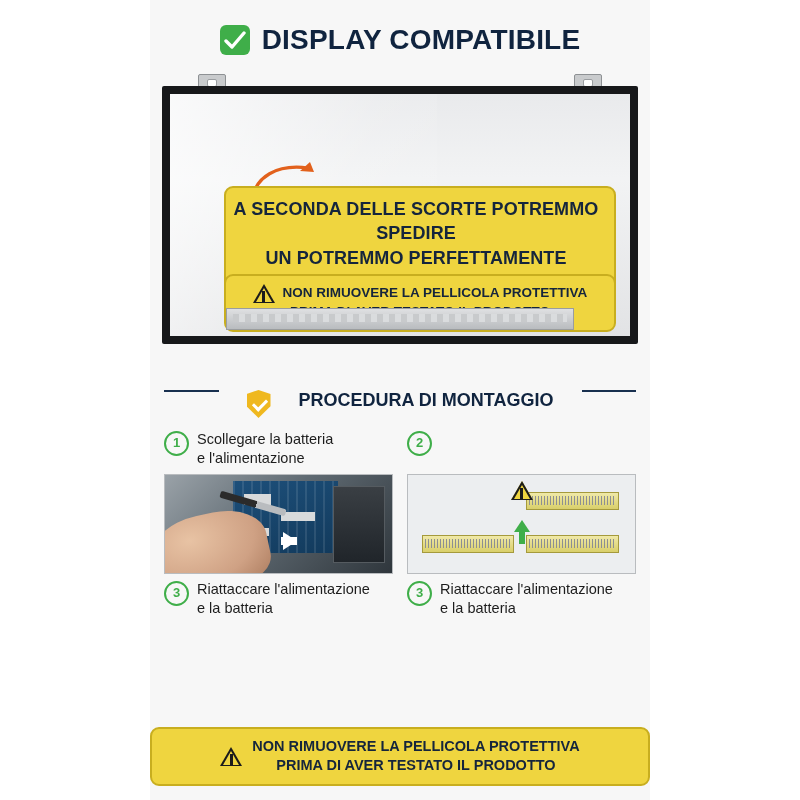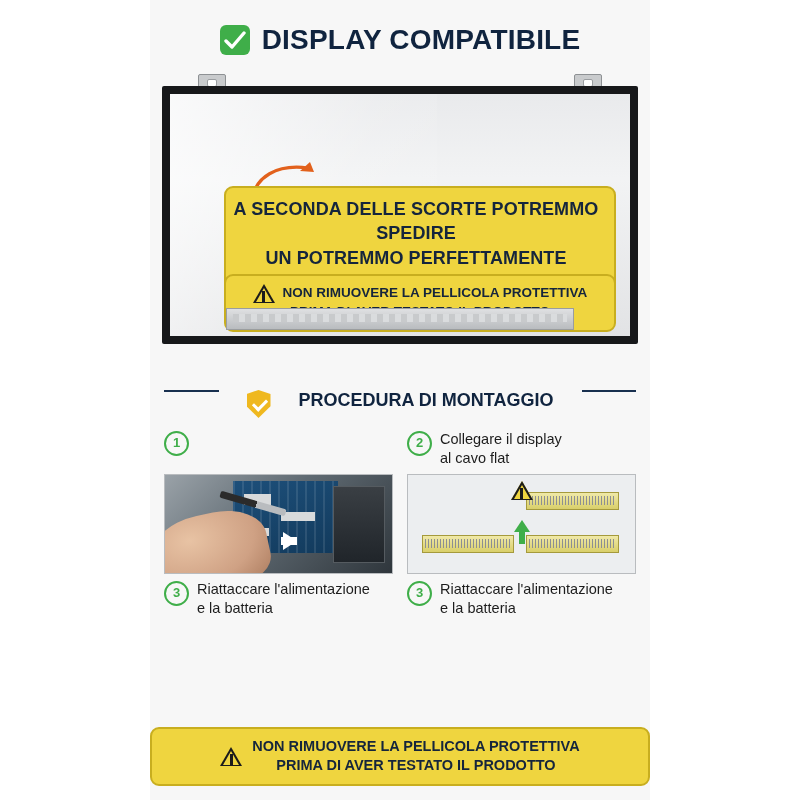--- a/index.html
+++ b/index.html
@@ -457,28 +457,28 @@
       <span class="rule"></span>
       <span class="shield"></span>
       <span class="section-title">PROCEDURA DI MONTAGGIO</span>
       <span class="rule"></span>
     </div>
 
     <div class="steps">
 
       <div class="step-label">
         <span class="num">1</span>
+        <span>
+          <span>Scollegare la batteria</span><br>
+          <span>e l'alimentazione</span>
+        </span>
       </div>
 
       <div class="step-label">
         <span class="num">2</span>
-        <span>
-          <span>Collegare il display</span><br>
-          <span>al cavo flat</span>
-        </span>
       </div>
 
       <div class="photo internals">
         <div class="pcb">
           <span class="pcb-chip" style="left:10%;top:18%;width:26%;height:16%;"></span>
           <span class="pcb-chip" style="left:46%;top:44%;width:32%;height:12%;"></span>
           <span class="pcb-chip" style="left:16%;top:66%;width:18%;height:10%;"></span>
         </div>
         <div class="batt"></div>
         <div class="screwdriver"></div>

